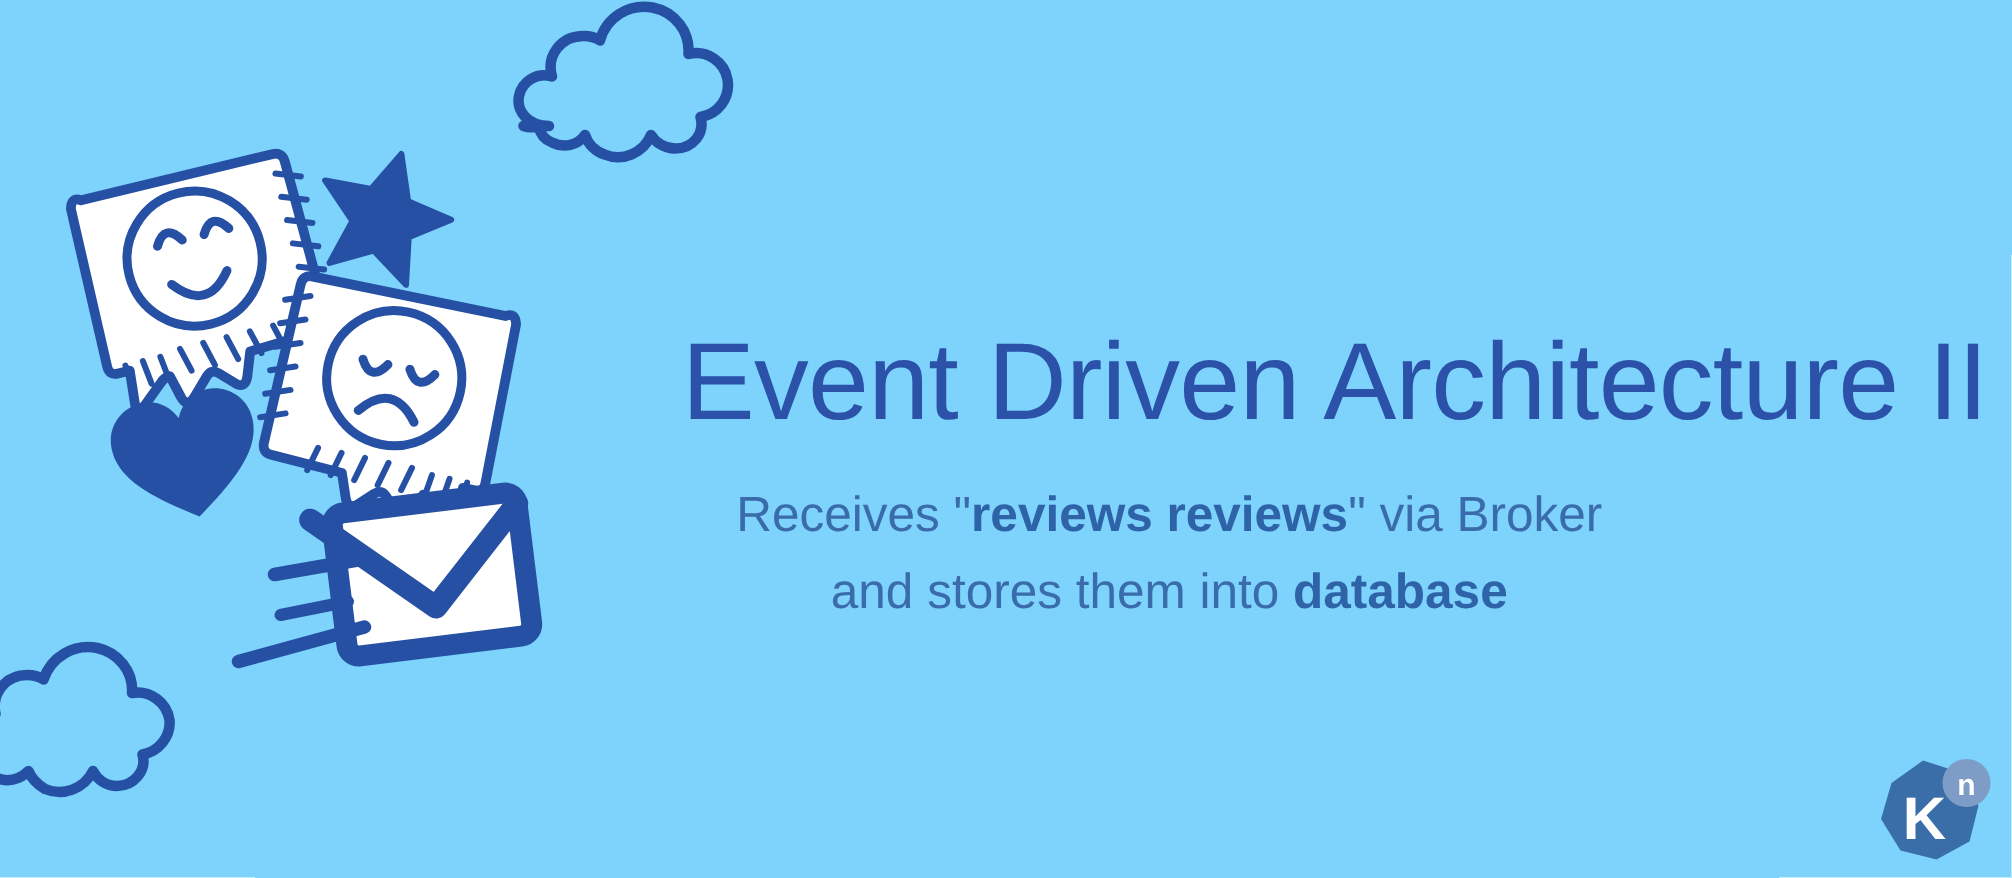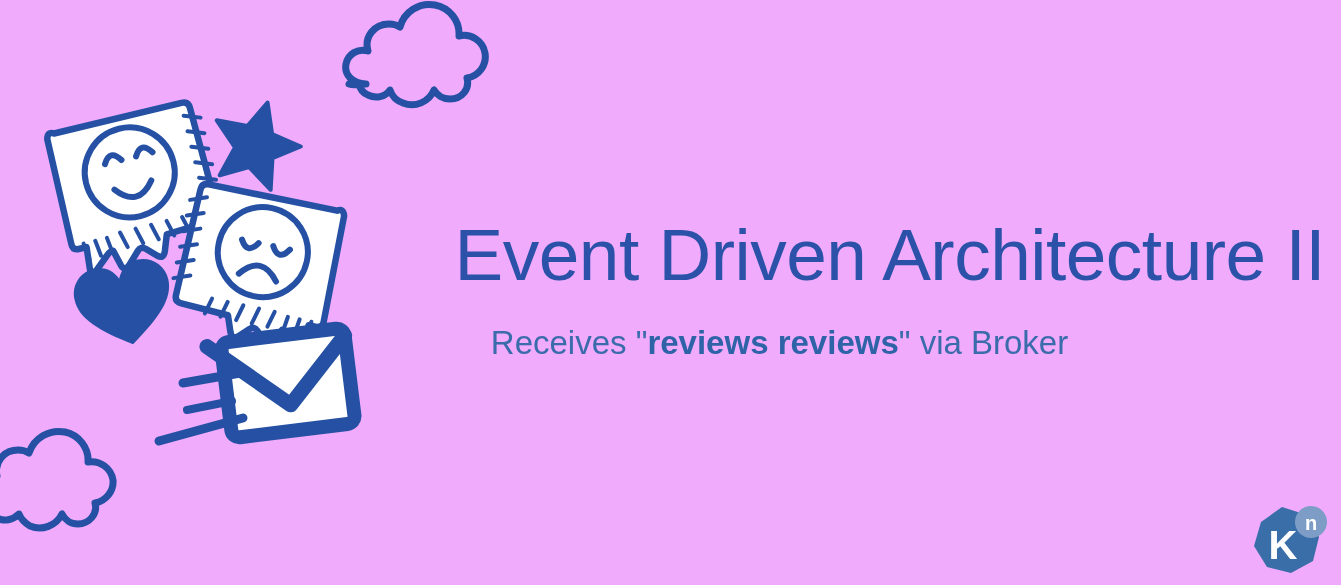--- a/index.html
+++ b/index.html
@@ -8,21 +8,21 @@
     padding: 0;
     background: #ffffff;
   }
   body {
     font-family: "Liberation Sans", sans-serif;
   }
   #slide {
     position: relative;
     width: 1341px;
     height: 585px;
-    background: #f0abfc;
+    background: #7dd3fc;
     overflow: hidden;
   }
 
   
   #illustration {
     position: absolute;
     left: 0;
     top: 0;
     width: 1341px;
     height: 585px;
@@ -259,20 +259,21 @@
       <line x1="187" y1="410" x2="232" y2="401" stroke-width="8"></line>
       <line x1="159" y1="441" x2="243" y2="418" stroke-width="9"></line>
     </g>
   </svg>
 
   <div id="text-block">
     <h1 id="page-title">Event Driven Architecture II</h1>
 
     <div id="subtitle">
       <span class="sub-line"><span>Receives "</span><b>reviews reviews</b><span>" via Broker</span></span>
+      <span class="sub-line"><span>and stores them into </span><b>database</b></span>
     </div>
   </div>
 
   <svg id="logo" viewBox="0 0 82 78">
 
     <path d="M33 4 L58 12 L70 34 L64 58 L42 70 L18 64 L5 43 L12 19 Z" fill="#3a6ea8"></path>
     <text x="34" y="56" font-family="Liberation Sans, sans-serif" font-size="40" font-weight="700" fill="#ffffff" text-anchor="middle">K</text>
 
     <circle cx="62" cy="19" r="16" fill="#7d9dc6"></circle>
     <text x="62" y="27" font-family="Liberation Sans, sans-serif" font-size="20" font-weight="700" fill="#ffffff" text-anchor="middle">n</text>

